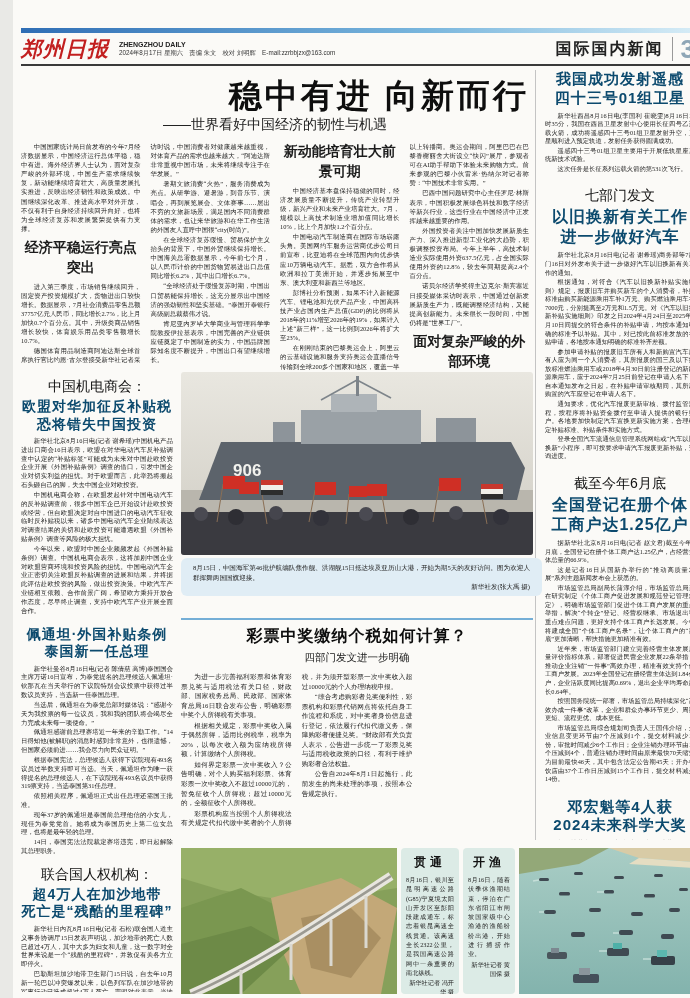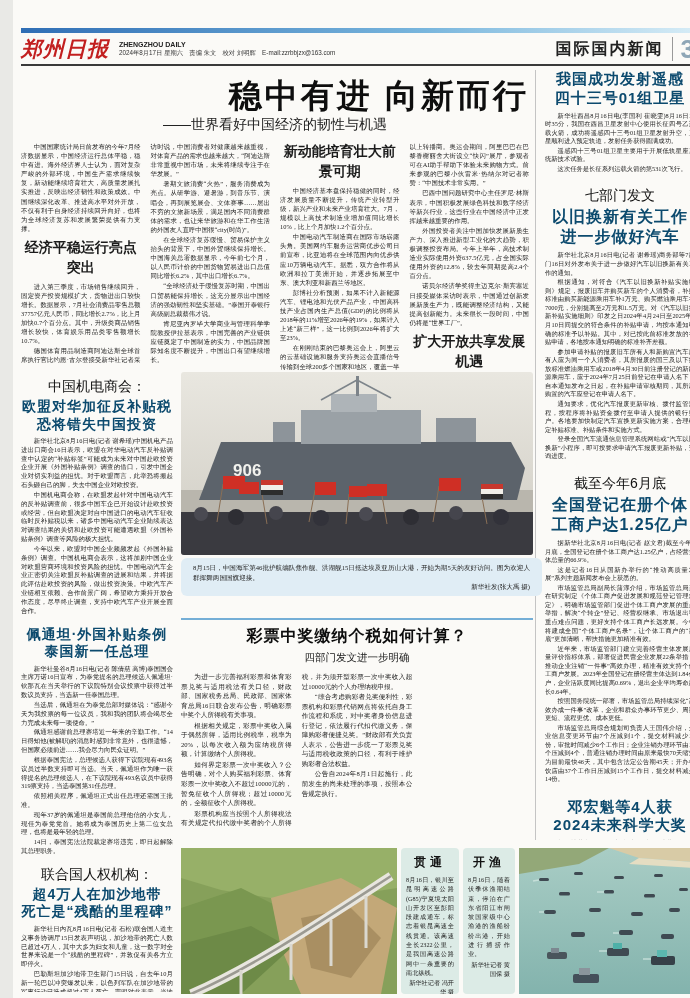--- a/index.html
+++ b/index.html
@@ -106,21 +106,21 @@
       <div class="para">“全球经济处于缓慢复苏时期，中国出口贸易能保持增长，这充分显示出中国经济的强劲韧性和坚实基础。”泰国开泰银行高级副总裁蔡伟才说。</div>
       <div class="para">肯尼亚内罗毕大学商业与管理科学学院教授伊拉基表示，中国完善的产业链供应链奠定了中国制造的实力，中国品牌国际知名度不断提升，中国出口有望继续增长。</div>
       <div class="para-head">新动能培育壮大前景可期</div>
       <div class="para">中国经济基本盘保持稳健的同时，经济发展质量不断提升，传统产业转型升级，新兴产业和未来产业培育壮大。7月，规模以上高技术制造业增加值同比增长10%，比上个月加快1.2个百分点。</div>
       <div class="para">中国电动汽车制造商在国际市场崭露头角。美国网约车服务运营商优步公司日前宣布，比亚迪将在全球范围内向优步供应10万辆电动汽车。据悉，双方合作将从欧洲和拉丁美洲开始，并逐步拓展至中东、澳大利亚和新西兰等地区。</div>
       <div class="para">彭博社分析预测，如果不计入新能源汽车、锂电池和光伏产品产业，中国高科技产业占国内生产总值(GDP)的比例将从2018年的11%增至2026年的19%，如果计入上述“新三样”，这一比例到2026年将扩大至23%。</div>
       <div class="para">在刚刚结束的巴黎奥运会上，阿里云的云基础设施和服务支持奥运会直播信号传输到全球200多个国家和地区，覆盖一半以上转播商。奥运会期间，阿里巴巴在巴黎香榭丽舍大街设立“快闪”展厅，参观者可在AI助手帮助下体验未来购物方式。前来参观的巴黎小伙雷米·热纳尔对记者称赞：“中国技术非常实用。”</div>
       <div class="para">巴西中国问题研究中心主任罗尼·林斯表示，中国积极发展绿色科技和数字经济等新兴行业，这些行业在中国经济中正发挥越来越重要的作用。</div>
       <div class="para">外国投资者关注中国加快发展新质生产力、深入推进新型工业化的大趋势，积极调整投资布局。今年上半年，高技术制造业实际使用外资637.5亿元，占全国实际使用外资的12.8%，较去年同期提高2.4个百分点。</div>
       <div class="para">诺贝尔经济学奖得主迈克尔·斯宾塞近日接受媒体采访时表示，中国通过创新发展新质生产力，既能调整经济结构，又能提高创新能力。未来很长一段时间，中国仍将是“世界工厂”。</div>
-      <div class="para-head">扩大开放共享发展机遇</div>
+      <div class="para-head">面对复杂严峻的外部环境</div>
       <div class="para">今年，中国围绕完善高水平对外开放体制机制提出一系列举措：进一步营造市场化、法治化、国际化一流营商环境，稳步扩大制度型开放，落实制造业领域外资准入限制措施“清零”要求，推出新一轮服务业扩大开放试点举措……</div>
     </div>
 
   <div class="v-rule"></div>
 
   <div class="left-stack">
     <div class="article">
       <div class="kicker">中国机电商会：</div>
       <div class="art-title t14">
           <div class="title-line">欧盟对华加征反补贴税</div>

